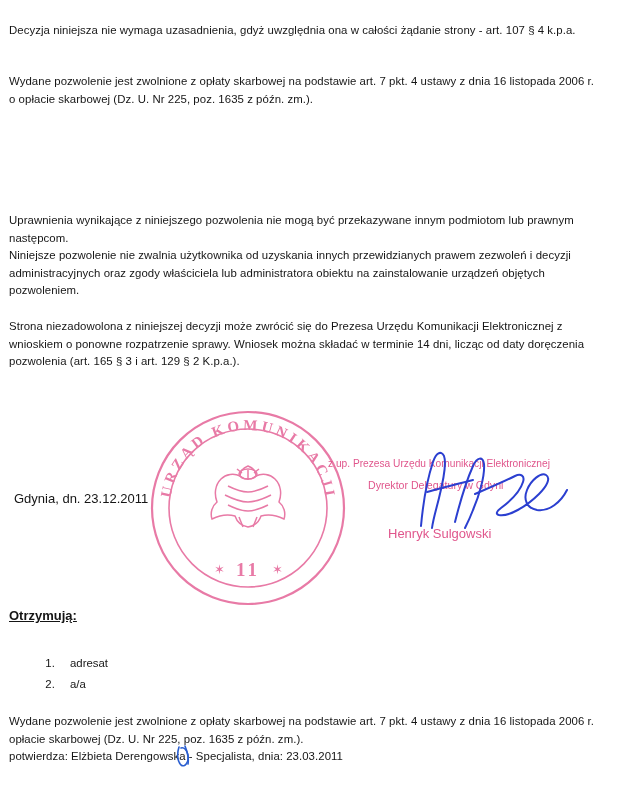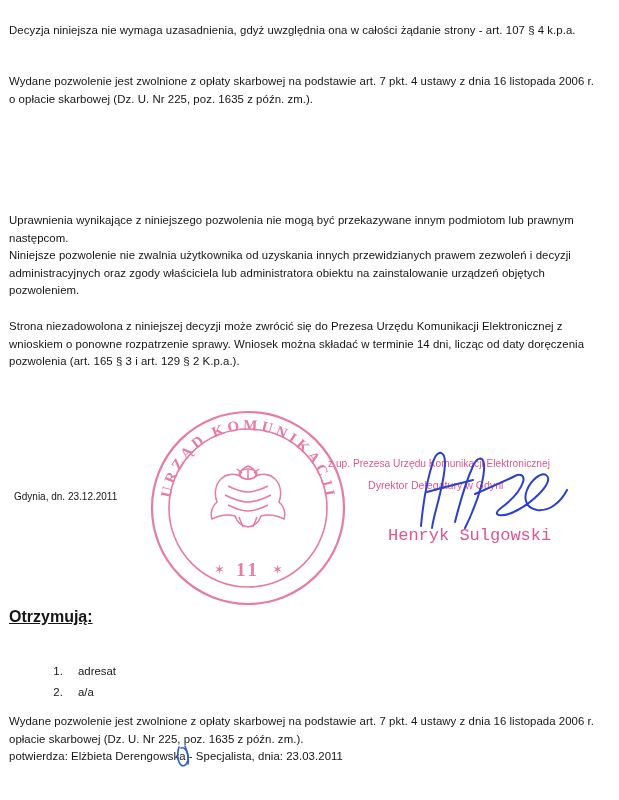--- a/index.html
+++ b/index.html
@@ -29,41 +29,41 @@
   .p2 { left: 9px;  top: 73px;  width: 590px; }
   .p3 { left: 9px;  top: 212px; width: 596px; }
   .p4 { left: 9px;  top: 247px; width: 596px; }
   .p5 { left: 9px;  top: 318px; width: 600px; }
   .p-bottom { left: 9px; top: 713px; width: 600px; }
 
   .date-line {
     position: absolute;
     left: 14px;
     top: 491px;
-    font-size: 10px;
+    font-size: 13px;
     color: #151515;
   }
 
   .recipients-title {
     position: absolute;
     left: 9px;
     top: 608px;
-    font-size: 16px;
+    font-size: 13px;
     font-weight: bold;
     color: #151515;
     text-decoration: underline;
   }
   .recipients {
     position: absolute;
     left: 30px;
     top: 645px;
     font-size: 11.4px;
     line-height: 21px;
     color: #151515;
-    margin: 16px;
+    margin: 8px;
     padding-left: 20px;
   }
   .recipients li { padding-left: 12px; }
 
   
   .stamp {
     position: absolute;
     left: 148px;
     top: 408px;
     width: 200px;
@@ -92,23 +92,22 @@
     position: absolute;
     left: 40px;
     top: 21px;
     font-size: 10.6px;
     white-space: nowrap;
   }
   .sig-name {
     position: absolute;
     left: 60px;
     top: 68px;
-    font-size: 17px;
+    font-size: 13px;
     white-space: nowrap;
-    font-family: Liberation Mono, monospace;
   }
   .sig-scribble {
     position: absolute;
     left: 75px;
     top: -10px;
     width: 180px;
     height: 90px;
   }
 
   .confirm-mark {

